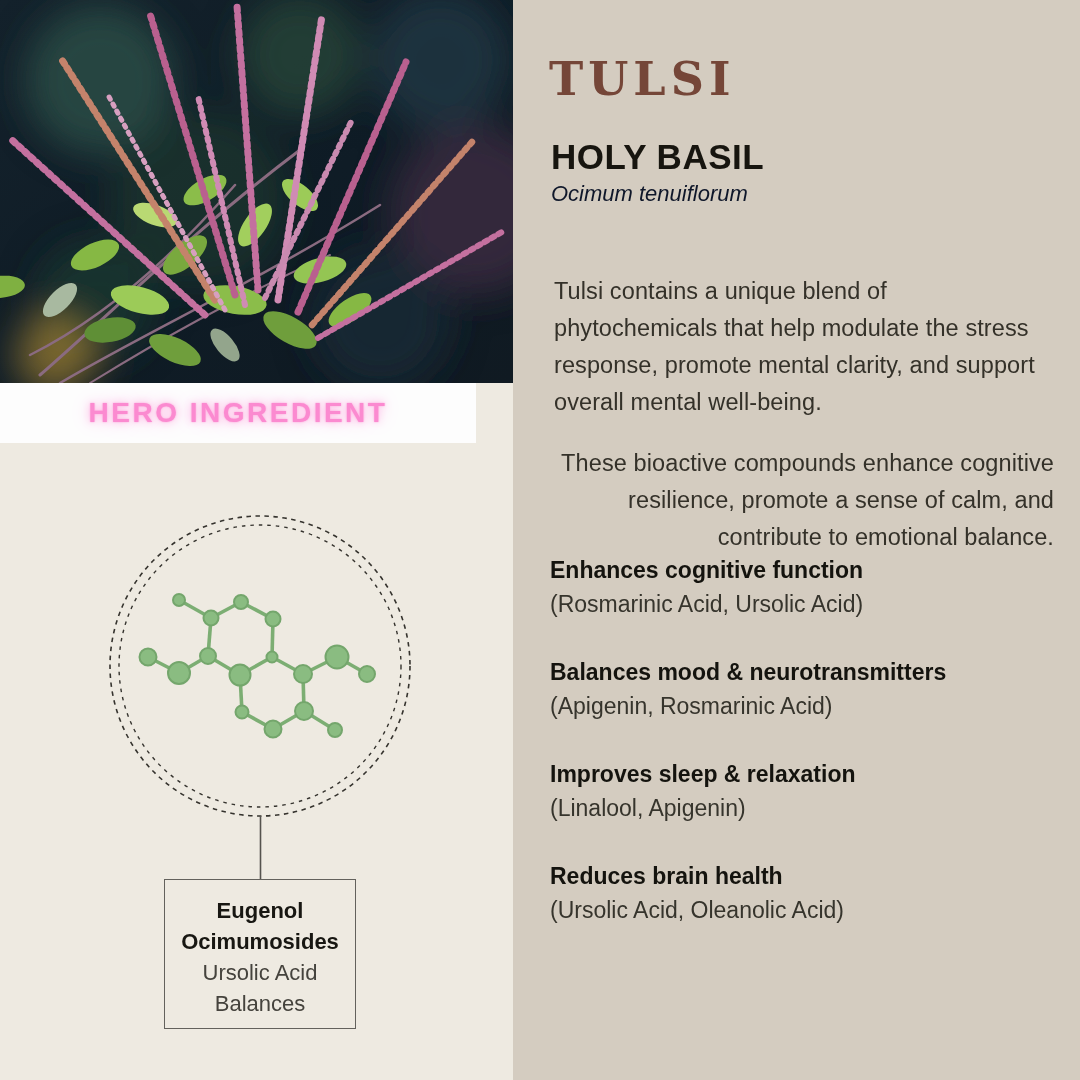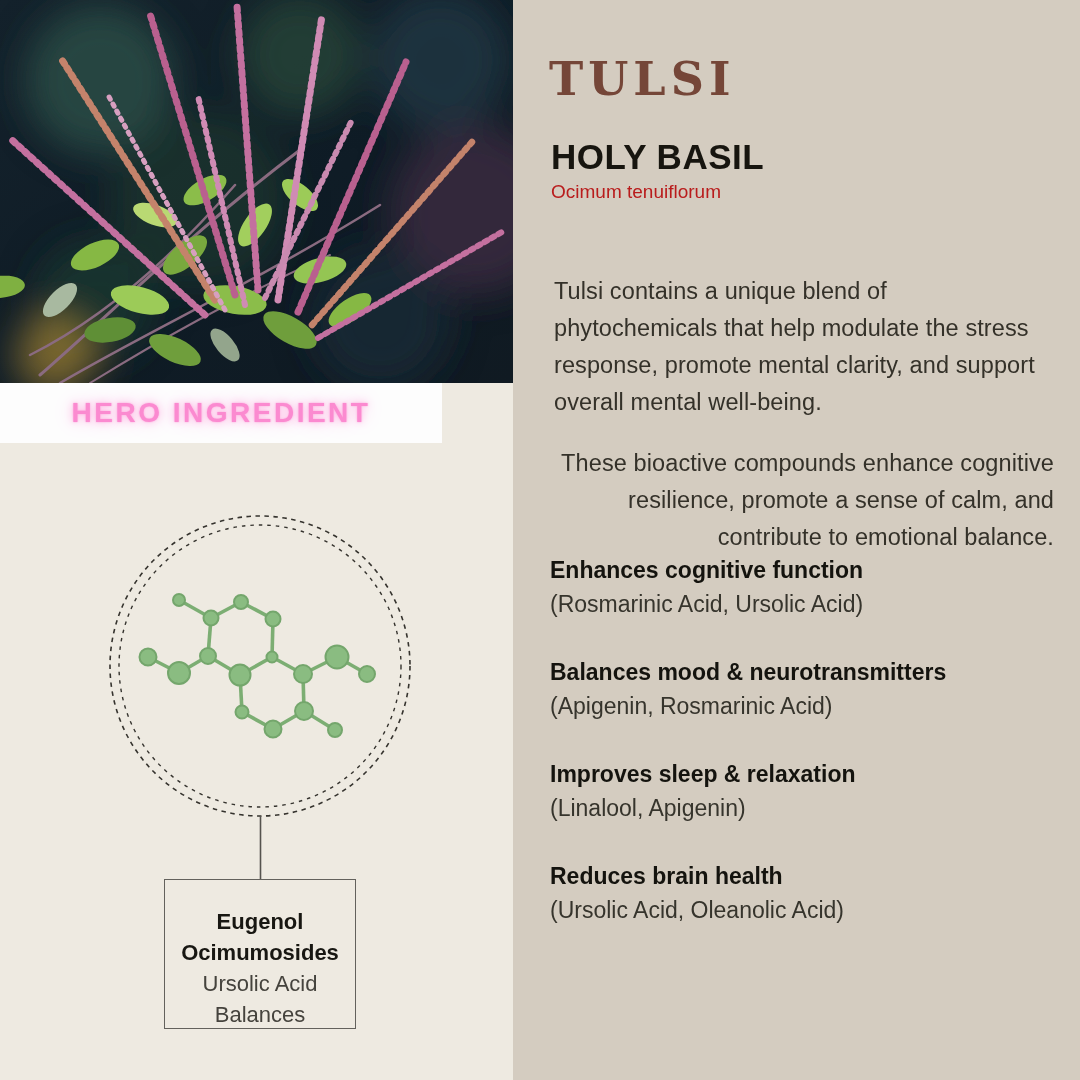--- a/index.html
+++ b/index.html
@@ -6,51 +6,51 @@
   *{box-sizing:border-box;}
   .canvas{
     position:relative;width:1080px;height:1080px;overflow:hidden;
     font-family:"Liberation Sans",sans-serif;background:#d4ccc0;
   }
   
   .left-col{position:absolute;left:0;top:0;width:513px;height:1080px;background:#eeeae1;}
   .photo{position:absolute;left:0;top:0;width:513px;height:383px;overflow:hidden;}
   .photo svg{display:block;}
   .hero-band{
-    position:absolute;left:0;top:383px;width:442px;height:60px;background:#fdfdfd;
+    position:absolute;left:0;top:383px;width:476px;height:60px;background:#fdfdfd;
     display:flex;align-items:center;justify-content:center;
   }
   .hero-text{
     font-size:28px;font-weight:700;letter-spacing:2.5px;
     color:#fb8ad0;
     text-shadow:0 0 2px #ff9fd9,0 0 9px #ffb7e4,0 0 20px #ffc9ec;
   }
   .molecule-svg{position:absolute;left:0;top:440px;width:513px;height:640px;}
   .compound-box{
     position:absolute;left:164px;top:879px;width:192px;height:150px;
     border:1px solid #63615c;background:#eeeae1;
-    text-align:center;padding-top:26px;
+    text-align:center;padding-top:15px;
   }
   .cb-line{font-size:22px;line-height:31px;}
   .cb-bold{font-weight:700;color:#181712;}
   .cb-reg{color:#45433d;}
   
   .right-col{position:absolute;left:513px;top:0;width:567px;height:900px;background:#d4ccc0;}
   .r-title{
     position:absolute;left:36px;top:52px;
     font-family:"DejaVu Serif",serif;font-weight:600;
     font-size:46px;letter-spacing:5px;color:#754638;
   }
   .r-subtitle{
     position:absolute;left:38px;top:137px;
     font-size:35px;font-weight:700;letter-spacing:0.5px;color:#17150f;
   }
   .r-latin{
     position:absolute;left:38px;top:181px;
-    font-size:19px;color:#b91c1c;
+    font-size:22px;font-style:italic;color:#0f172a;
   }
   .r-para{
     position:absolute;left:41px;width:500px;
     font-size:23.5px;line-height:37px;color:#343129;letter-spacing:0.1px;
   }
   .r-para1{top:249px;}
   .r-para2{top:421px;text-align:right;}
   .benefits{position:absolute;left:37px;top:553px;width:505px;}
   .benefit{margin-bottom:34px;}
   .benefit-title{font-size:23px;line-height:34px;font-weight:700;color:#14130e;}

